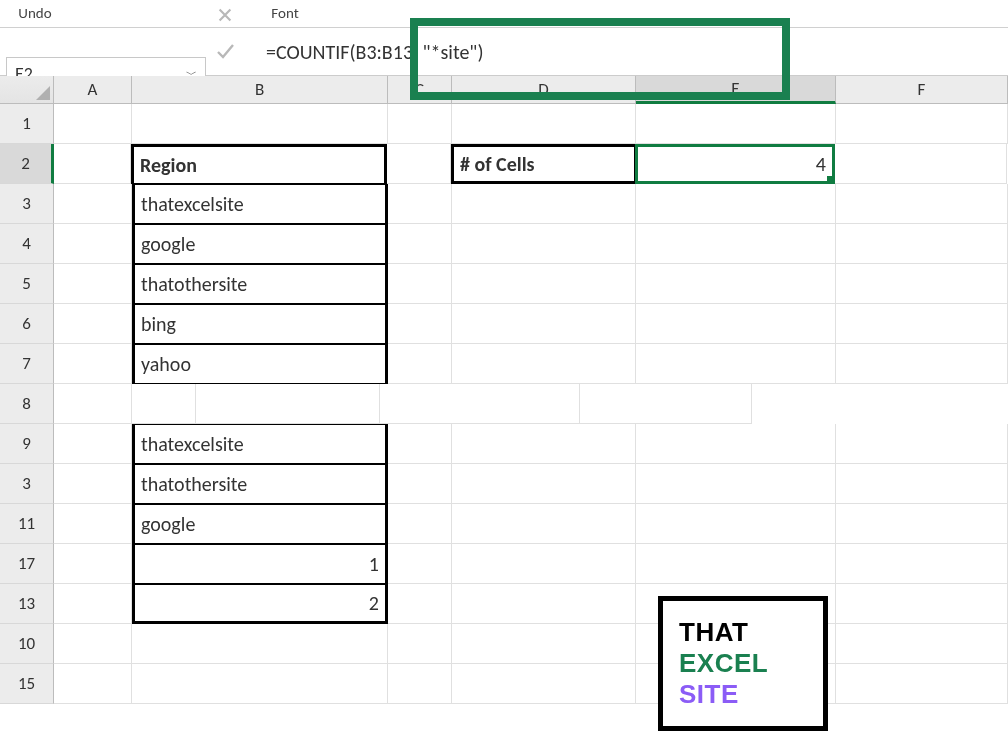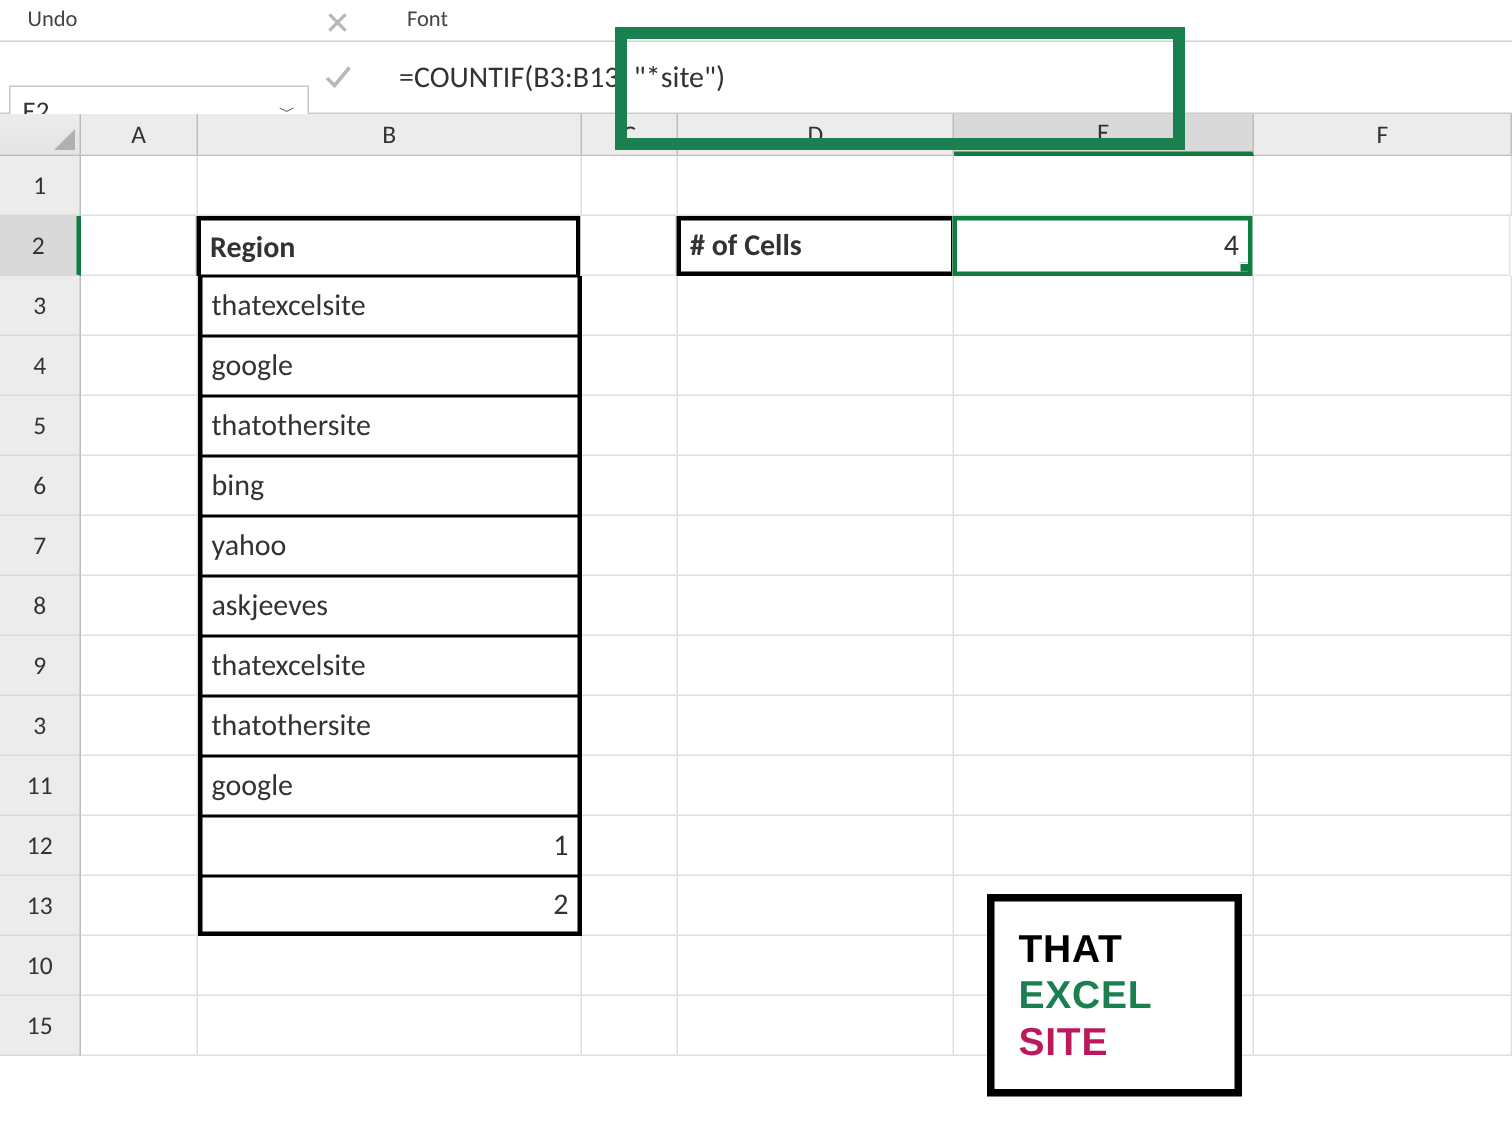--- a/index.html
+++ b/index.html
@@ -198,21 +198,21 @@
     flex-direction: column;
     justify-content: center;
     padding-left: 16px;
     font-family: Arial, sans-serif;
     font-weight: 800;
     letter-spacing: 0.5px;
     z-index: 4;
   }
   .logo-box .l1 { font-size: 26px; color:#000; }
   .logo-box .l2 { font-size: 26px; color:#1a8050; }
-  .logo-box .l3 { font-size: 26px; color:#be185d; }
+  .logo-box .l3 { font-size: 26px; color:#8b5cf6; }
 </style>
 </head>
 <body>
 
 <div class="ribbon-labels">
   <div class="undo-lbl">Undo</div>
   <div class="font-lbl">Font</div>
 </div>
 
 <div class="formula-row">
@@ -316,21 +316,20 @@
     <div class="cell wB tbl-cell tbl-left tbl-right">yahoo</div>
     <div class="cell wC"></div>
     <div class="cell wD"></div>
     <div class="cell wE"></div>
     <div class="cell wF"></div>
   </div>
 
   <div class="grid-row">
     <div class="row-h">8</div>
     <div class="cell wA"></div>
-    <div class="cell wB tbl-cell tbl-left tbl-right">askjeeves</div>
     <div class="cell wC"></div>
     <div class="cell wD"></div>
     <div class="cell wE"></div>
     <div class="cell wF"></div>
   </div>
 
   <div class="grid-row">
     <div class="row-h">9</div>
     <div class="cell wA"></div>
     <div class="cell wB tbl-cell tbl-left tbl-right">thatexcelsite</div>
@@ -354,21 +353,21 @@
     <div class="row-h">11</div>
     <div class="cell wA"></div>
     <div class="cell wB tbl-cell tbl-left tbl-right">google</div>
     <div class="cell wC"></div>
     <div class="cell wD"></div>
     <div class="cell wE"></div>
     <div class="cell wF"></div>
   </div>
 
   <div class="grid-row">
-    <div class="row-h">12</div>
+    <div class="row-h">17</div>
     <div class="cell wA"></div>
     <div class="cell wB tbl-cell tbl-left tbl-right num">1</div>
     <div class="cell wC"></div>
     <div class="cell wD"></div>
     <div class="cell wE"></div>
     <div class="cell wF"></div>
   </div>
 
   <div class="grid-row">
     <div class="row-h">13</div>

